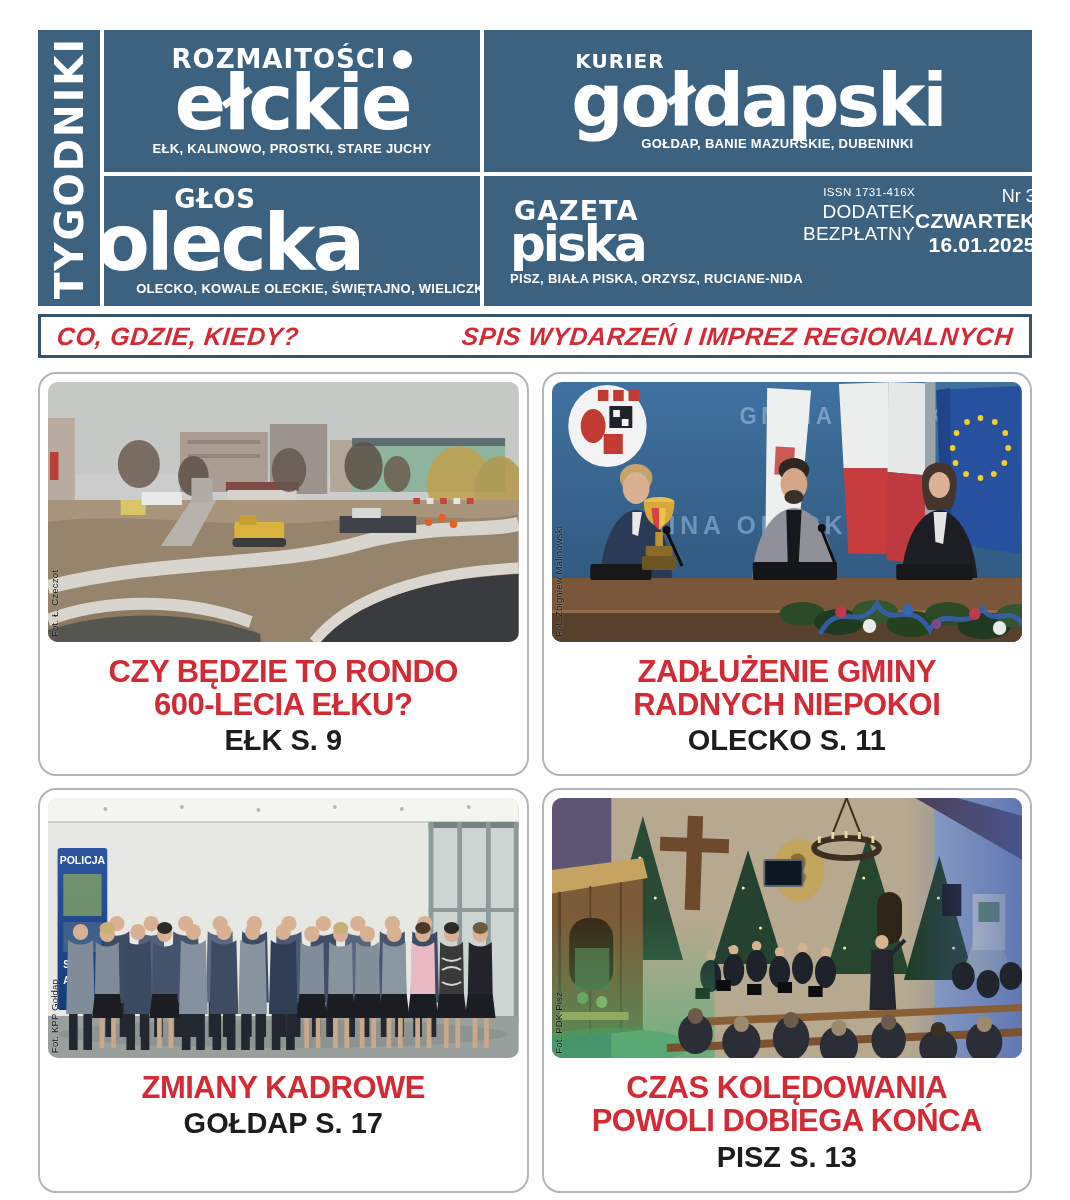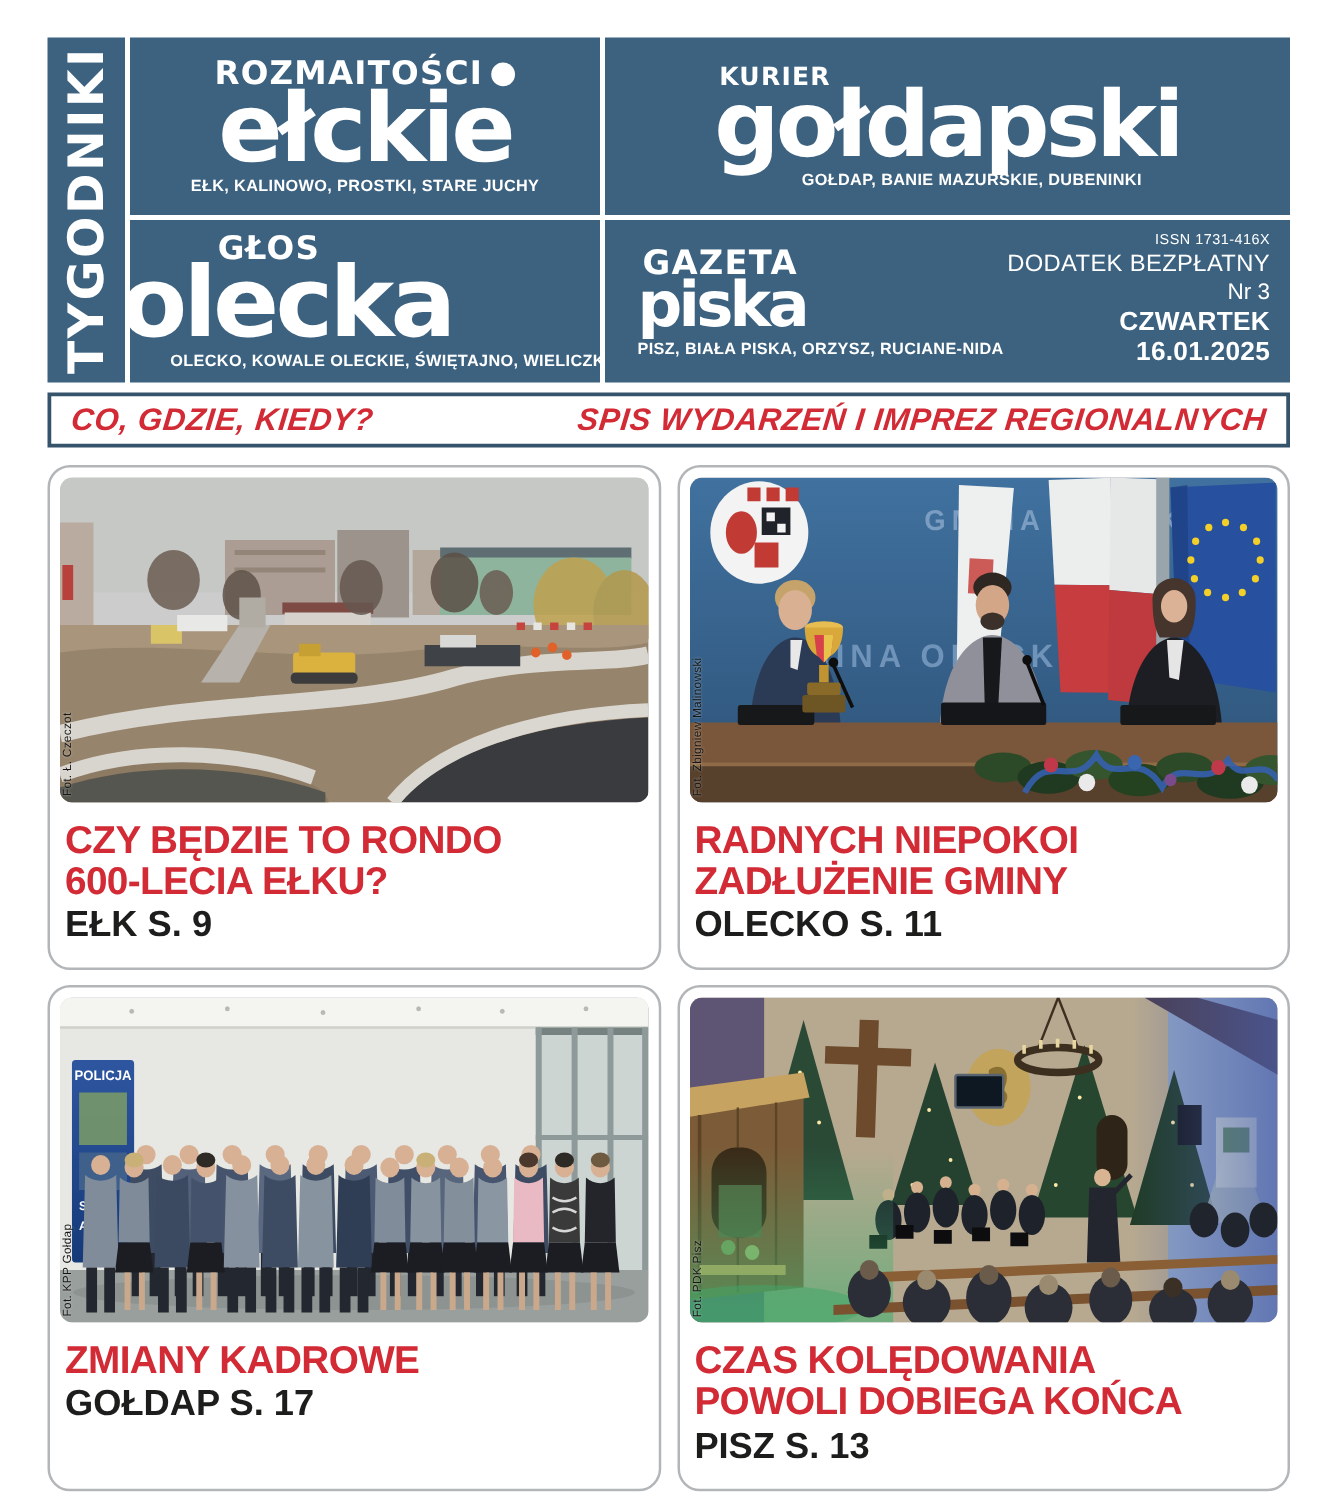--- a/index.html
+++ b/index.html
@@ -30,40 +30,40 @@
   .mh-elckie .logo-title{font-size:76px;}
   .mh-goldapski .kicker{font-size:20px;margin-left:4px;}
   .mh-goldapski .logo-title{font-size:73px;}
   .mh-goldapski .regions{margin-left:70px;}
   .mh-olecka .kicker{font-size:26px;margin-left:78px;}
   .mh-olecka .logo-title{font-size:78px;}
   .mh-olecka .regions{margin-left:40px;}
   .mh-piska{flex-direction:row;justify-content:space-between;padding:0 14px 0 26px;}
   .mh-piska .kicker{font-size:27px;margin-left:4px;}
   .mh-piska .logo-title{font-size:50px;}
-  .issue-info{height:100%;display:flex;flex-direction:column;justify-content:space-between;text-align:right;padding:10px 2px 28px 0;}
+  .issue-info{height:100%;display:flex;justify-content:space-between;text-align:right;padding:10px 2px 28px 0;}
   .issn{font-size:11.5px;letter-spacing:.4px;}
   .supplement{font-size:19px;letter-spacing:.3px;margin-top:3px;}
   .issue-number{font-size:18px;}
   .issue-date{font-size:21px;font-weight:bold;margin-top:2px;letter-spacing:.2px;}
 
   
   .event-banner{position:absolute;left:38px;top:314px;width:994px;height:44px;background:#fff;
     border:3px solid #35536b;display:flex;justify-content:space-between;align-items:center;padding:0 16px;}
   .event-banner span{color:var(--red);font-size:25px;font-weight:bold;font-style:italic;
     letter-spacing:.5px;transform:skewX(-6deg);white-space:nowrap;}
 
   
   .cards{position:absolute;left:38px;top:372px;width:994px;display:grid;grid-template-columns:1fr 1fr;gap:12px 13px;}
   .card{background:#fff;border:2px solid var(--card-border);border-radius:18px;padding:8px 8px 0;}
   .photo-wrap{position:relative;height:260px;border-radius:10px;overflow:hidden;background:#ccc;}
   .photo-wrap svg{width:100%;height:100%;display:block;}
   .credit{position:absolute;left:1px;bottom:5px;writing-mode:vertical-rl;transform:rotate(180deg);
     font-size:9.5px;color:#161616;letter-spacing:.2px;text-shadow:0 0 2px rgba(255,255,255,.55);}
-  .caption{text-align:left;padding:13px 4px 17px;}
+  .caption{text-align:center;padding:13px 4px 17px;}
   .hl{color:var(--red);font-size:31px;font-weight:bold;line-height:1.07;letter-spacing:-.5px;}
   .page-ref{color:var(--ink);font-size:29px;font-weight:bold;margin-top:3px;}
 </style>
 </head>
 <body>
 
 <div class="masthead-band">
   <div class="brand-strip">
     <div class="brand-vertical">TYGODNIKI</div>
   </div>
@@ -304,22 +304,22 @@
           <circle cx="332" cy="244" r="7" fill="#eaeaea"></circle>
           <circle cx="372" cy="228" r="6" fill="#3a66b0"></circle>
           <circle cx="402" cy="242" r="5" fill="#7a4a8a"></circle>
           <circle cx="442" cy="232" r="6" fill="#c0394a"></circle>
           <circle cx="468" cy="246" r="7" fill="#eaeaea"></circle>
         </g>
       </svg>
       <span class="credit">Fot. Zbigniew Malinowski</span>
     </div>
     <div class="caption">
+      <div class="hl">ZADŁUŻENIE GMINY</div>
       <div class="hl">RADNYCH NIEPOKOI</div>
-      <div class="hl">ZADŁUŻENIE GMINY</div>
       <div class="page-ref">OLECKO S. 11</div>
     </div>
   </div>
 
   <div class="card">
     <div class="photo-wrap">
       <svg viewBox="0 0 492 260" preserveAspectRatio="none">
         <defs>
           <g id="man">
             <circle cx="0" cy="-92" r="8" fill="#d8b195"></circle>

